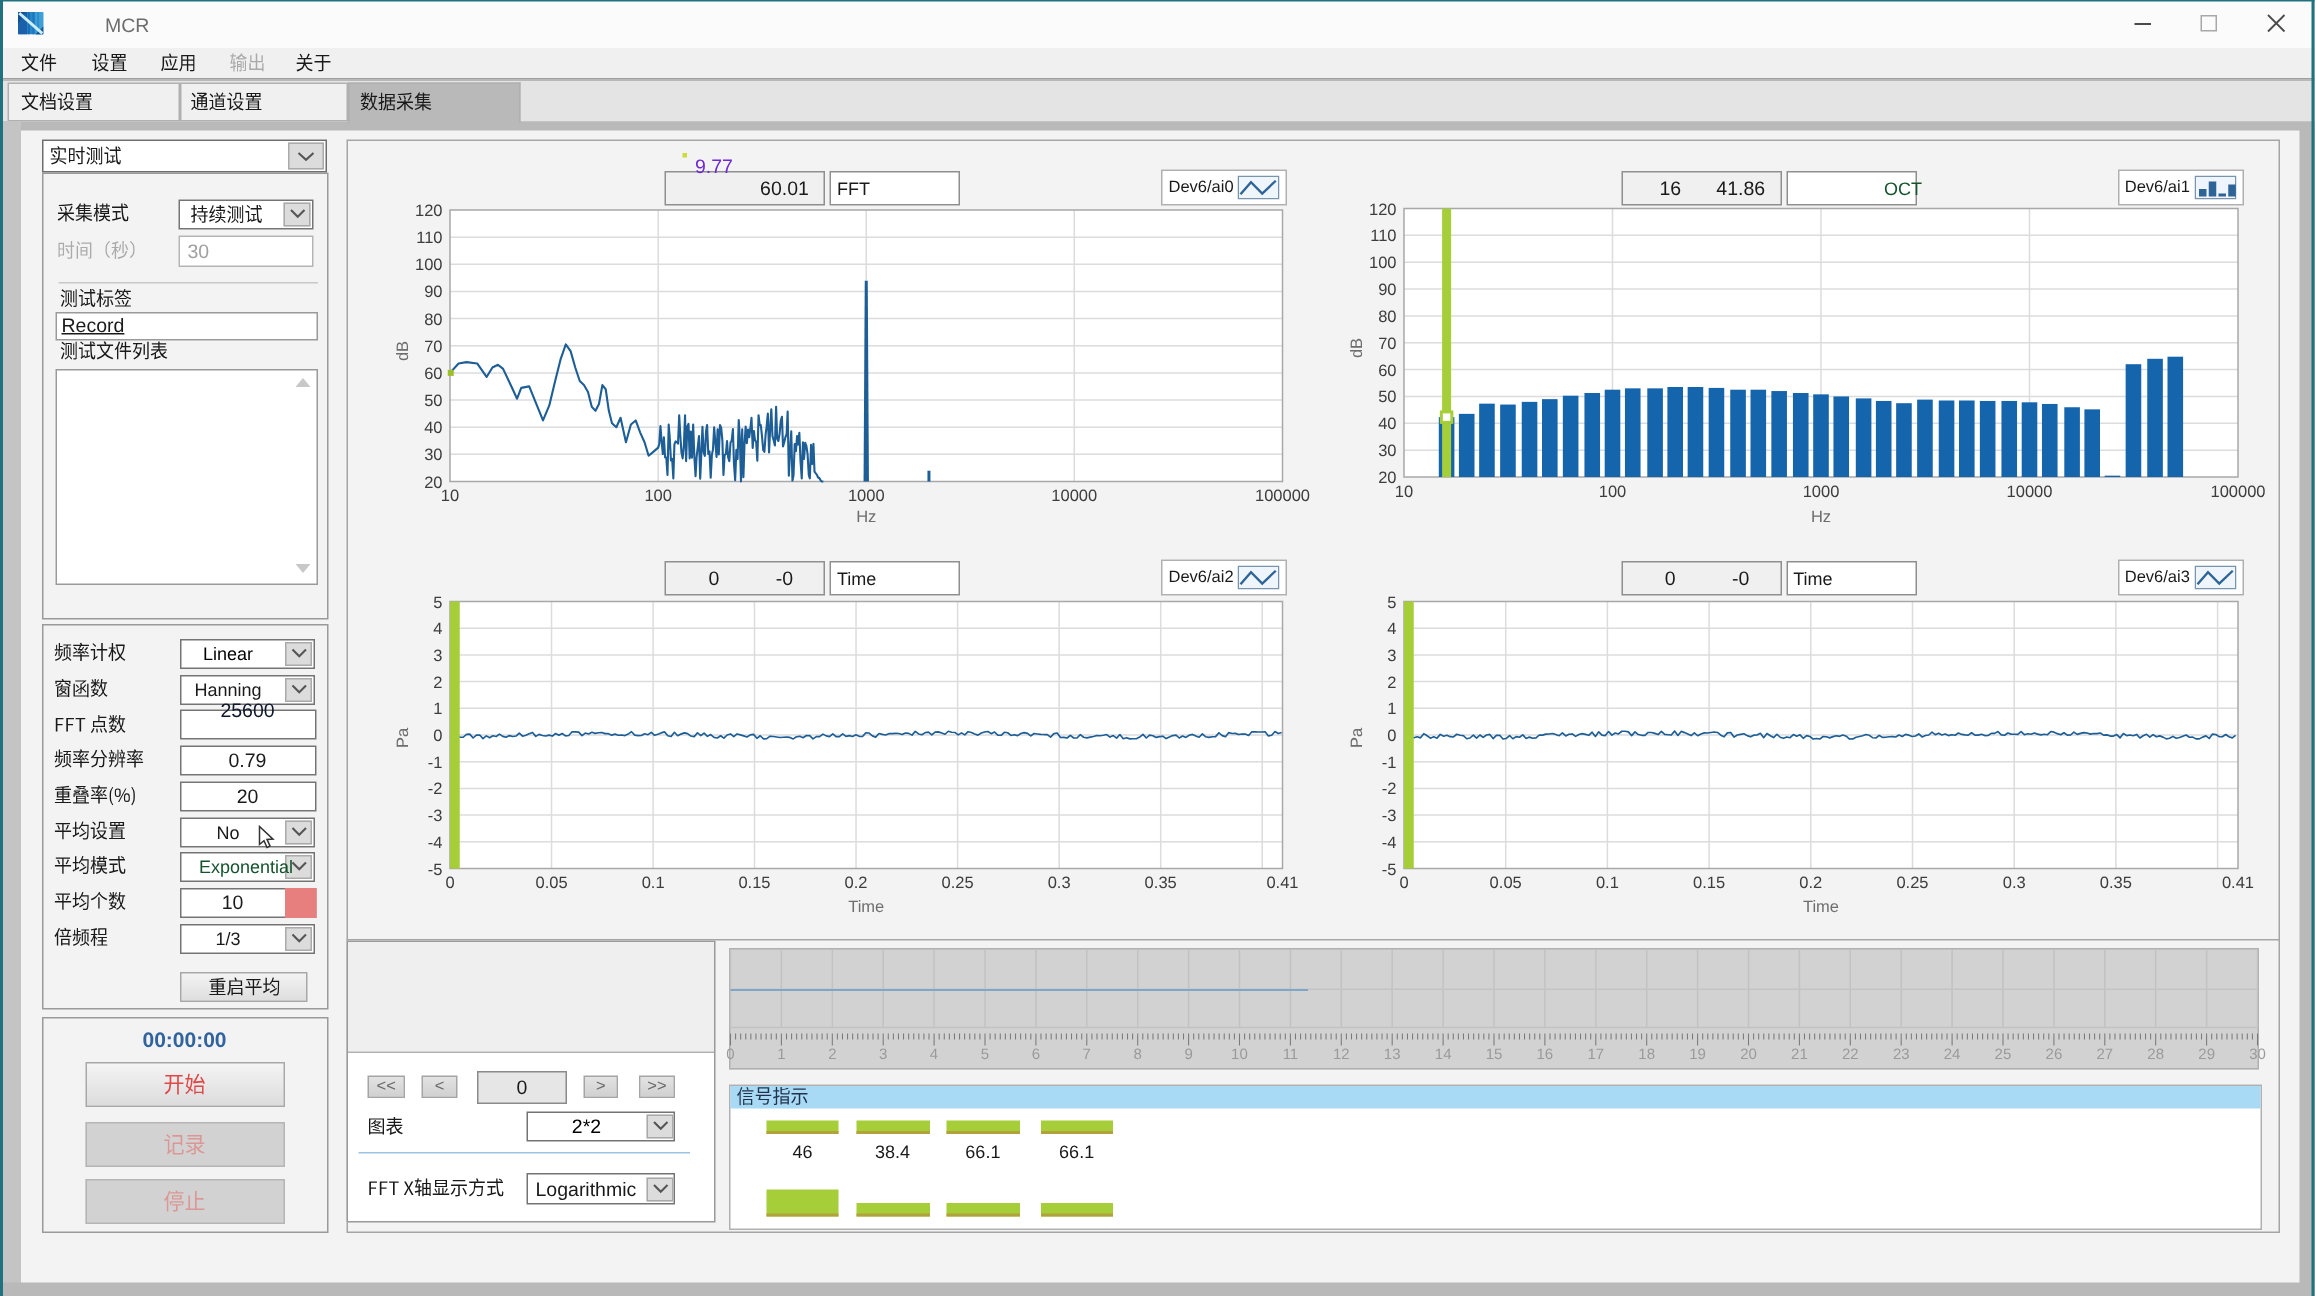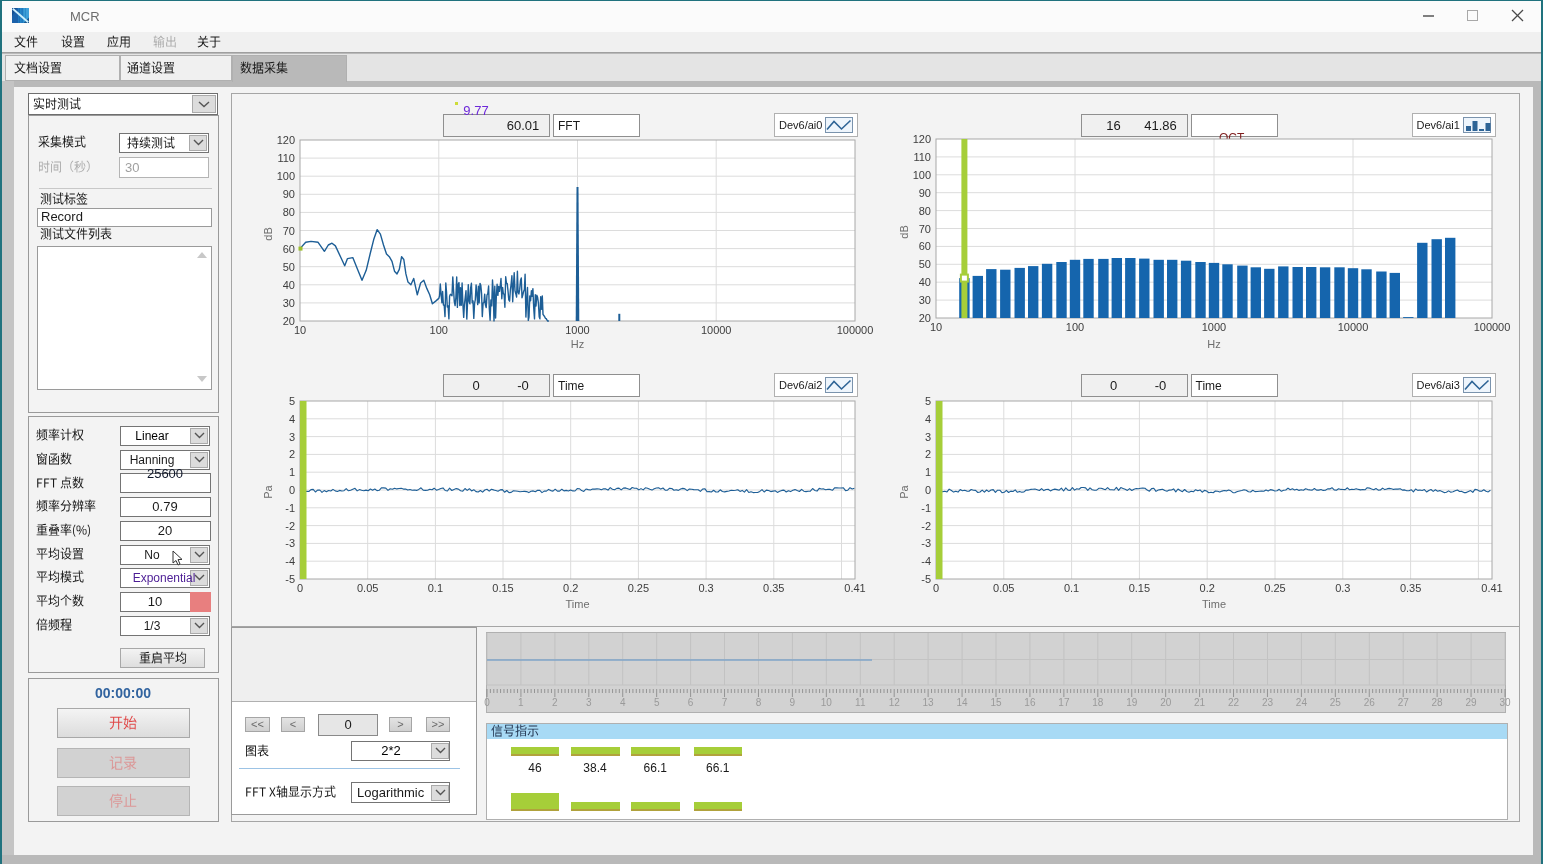--- a/index.html
+++ b/index.html
@@ -43,21 +43,21 @@
 <div style="position:absolute;left:28px;top:115px;width:191px;height:298px;background:transparent;box-sizing:border-box;border:1px solid #9a9a9a;"></div>
 <div style="position:absolute;left:119px;top:133px;width:90px;height:20px;background:#fff;box-sizing:border-box;border:1px solid #747474;"></div>
 <div style="position:absolute;left:189px;top:135px;width:18px;height:16px;background:#dcdcdc;box-sizing:border-box;border:1px solid #aaaaaa;"></div>
 <svg style="position:absolute;left:193px;top:139px" width="11" height="7">
     <polyline points="1,1 5.5,5.5 10,1" fill="none" stroke="#555" stroke-width="1.4"></polyline>
   </svg>
 <div style="position:absolute;left:119px;top:157px;width:90px;height:21px;background:#fff;box-sizing:border-box;border:1px solid #b4b4b4;"></div>
 <div style="position:absolute;top:157.8px;font:13px 'Liberation Sans',sans-serif;color:#a0a0a0;white-space:nowrap;line-height:19.5px;left:125px;">30</div>
 <div style="position:absolute;left:39px;top:188px;width:173px;height:1px;background:#c8c8c8;box-sizing:border-box;"></div>
 <div style="position:absolute;left:37px;top:207.5px;width:175px;height:19px;background:#fff;box-sizing:border-box;border:1px solid #9a9a9a;"></div>
-<div style="position:absolute;top:207.2px;font:13px 'Liberation Sans',sans-serif;color:#1a1a1a;white-space:nowrap;line-height:19.5px;left:41px;">Record</div>
+<div style="position:absolute;top:207.2px;font:13px 'Liberation Sans',sans-serif;color:#1a1a1a;white-space:nowrap;line-height:19.5px;left:41px;text-decoration:underline;">Record</div>
 <div style="position:absolute;left:37px;top:246px;width:175px;height:144px;background:#fff;box-sizing:border-box;border:1px solid #9a9a9a;"></div>
 <svg style="position:absolute;left:196px;top:252px" width="12" height="130">
     <polygon points="6,0 11,6 1,6" fill="#c8c8c8"></polygon>
     <polygon points="6,130 11,124 1,124" fill="#c8c8c8"></polygon>
   </svg>
 <div style="position:absolute;left:28px;top:415.5px;width:191px;height:257px;background:transparent;box-sizing:border-box;border:1px solid #9a9a9a;"></div>
 <div style="position:absolute;left:119.5px;top:426.0px;width:90px;height:20px;background:#fff;box-sizing:border-box;border:1px solid #747474;"></div>
 <div style="position:absolute;left:190px;top:428.0px;width:18px;height:16px;background:#dcdcdc;box-sizing:border-box;border:1px solid #aaaaaa;"></div>
 <svg style="position:absolute;left:194px;top:432.0px" width="11" height="7">
     <polyline points="1,1 5.5,5.5 10,1" fill="none" stroke="#555" stroke-width="1.4"></polyline>
@@ -79,21 +79,21 @@
 <div style="position:absolute;left:190px;top:546.5px;width:18px;height:16px;background:#dcdcdc;box-sizing:border-box;border:1px solid #aaaaaa;"></div>
 <svg style="position:absolute;left:194px;top:550.5px" width="11" height="7">
     <polyline points="1,1 5.5,5.5 10,1" fill="none" stroke="#555" stroke-width="1.4"></polyline>
   </svg>
 <div style="position:absolute;top:545.5px;font:12px 'Liberation Sans',sans-serif;color:#1a1a1a;white-space:nowrap;line-height:18.0px;left:152px;transform:translateX(-50%);">No</div>
 <div style="position:absolute;left:119.5px;top:568.2px;width:90px;height:20px;background:#fff;box-sizing:border-box;border:1px solid #747474;"></div>
 <div style="position:absolute;left:190px;top:570.2px;width:18px;height:16px;background:#dcdcdc;box-sizing:border-box;border:1px solid #aaaaaa;"></div>
 <svg style="position:absolute;left:194px;top:574.2px" width="11" height="7">
     <polyline points="1,1 5.5,5.5 10,1" fill="none" stroke="#555" stroke-width="1.4"></polyline>
   </svg>
-<div style="position:absolute;top:569.2px;font:12px 'Liberation Sans',sans-serif;color:#4c1d95;white-space:nowrap;line-height:18.0px;left:152px;transform:translateX(-50%);padding-left:24px;">Exponential</div>
+<div style="position:absolute;top:569.2px;font:12px 'Liberation Sans',sans-serif;color:#14532d;white-space:nowrap;line-height:18.0px;left:152px;transform:translateX(-50%);padding-left:24px;">Exponential</div>
 <div style="position:absolute;left:119.5px;top:591.9px;width:91px;height:20px;background:#fff;box-sizing:border-box;border:1px solid #747474;"></div>
 <div style="position:absolute;left:189.5px;top:591.9px;width:21px;height:20px;background:#e87f7f;box-sizing:border-box;"></div>
 <div style="position:absolute;top:592.1px;font:13px 'Liberation Sans',sans-serif;color:#1a1a1a;white-space:nowrap;line-height:19.5px;left:155px;transform:translateX(-50%);">10</div>
 <div style="position:absolute;left:119.5px;top:615.6px;width:90px;height:20px;background:#fff;box-sizing:border-box;border:1px solid #747474;"></div>
 <div style="position:absolute;left:190px;top:617.6px;width:18px;height:16px;background:#dcdcdc;box-sizing:border-box;border:1px solid #aaaaaa;"></div>
 <svg style="position:absolute;left:194px;top:621.6px" width="11" height="7">
     <polyline points="1,1 5.5,5.5 10,1" fill="none" stroke="#555" stroke-width="1.4"></polyline>
   </svg>
 <div style="position:absolute;top:616.6px;font:12px 'Liberation Sans',sans-serif;color:#1a1a1a;white-space:nowrap;line-height:18.0px;left:152px;transform:translateX(-50%);">1/3</div>
 <div style="position:absolute;left:120px;top:648px;width:85px;height:20px;background:linear-gradient(#f3f3f3,#dedede);box-sizing:border-box;border:1px solid #a8a8a8;"></div>
@@ -115,21 +115,21 @@
 <div style="position:absolute;left:774px;top:113px;width:84px;height:24px;background:#fff;box-sizing:border-box;border:1px solid #b0b0b0;"></div>
 <div style="position:absolute;top:116.8px;font:11px 'Liberation Sans',sans-serif;color:#1a1a1a;white-space:nowrap;line-height:16.5px;left:779px;">Dev6/ai0</div>
 <svg style="position:absolute;left:825px;top:117px" width="28" height="16" viewBox="0 0 28 16">
     <rect x="0.5" y="0.5" width="27" height="15" fill="#eef5fc" stroke="#7a93ad"></rect>
     <polyline points="2,12.5 9,4.5 16.5,12 25.5,3.5" fill="none" stroke="#2e6496" stroke-width="1.6"></polyline>
   </svg>
 <div style="position:absolute;left:1080.5px;top:114px;width:107px;height:23px;background:#f0f0f0;box-sizing:border-box;border:1px solid #8f8f8f;"></div>
 <div style="position:absolute;top:115.8px;font:13px 'Liberation Sans',sans-serif;color:#1a1a1a;white-space:nowrap;line-height:19.5px;left:1113.5px;transform:translateX(-50%);">16</div>
 <div style="position:absolute;top:115.8px;font:13px 'Liberation Sans',sans-serif;color:#1a1a1a;white-space:nowrap;line-height:19.5px;left:1160.5px;transform:translateX(-50%);">41.86</div>
 <div style="position:absolute;left:1190.5px;top:114px;width:87px;height:23px;background:#fff;box-sizing:border-box;border:1px solid #8f8f8f;"></div>
-<div style="position:absolute;top:116.5px;font:12px 'Liberation Sans',sans-serif;color:#7f1d1d;white-space:nowrap;line-height:18.0px;left:1219px;margin-top:12px;">OCT</div>
+<div style="position:absolute;top:116.5px;font:12px 'Liberation Sans',sans-serif;color:#14532d;white-space:nowrap;line-height:18.0px;left:1256px;">OCT</div>
 <div style="position:absolute;left:1411.5px;top:113px;width:84px;height:24px;background:#fff;box-sizing:border-box;border:1px solid #b0b0b0;"></div>
 <div style="position:absolute;top:116.8px;font:11px 'Liberation Sans',sans-serif;color:#1a1a1a;white-space:nowrap;line-height:16.5px;left:1416.5px;">Dev6/ai1</div>
 <svg style="position:absolute;left:1462.5px;top:117px" width="28" height="16" viewBox="0 0 28 16">
     <rect x="0.5" y="0.5" width="27" height="15" fill="#eef5fc" stroke="#7a93ad"></rect>
     <rect x="3" y="9" width="5" height="5" fill="#2e6496"></rect>
     <rect x="9.5" y="4" width="5" height="10" fill="#2e6496"></rect>
     <rect x="16" y="12" width="5" height="2" fill="#2e6496"></rect>
     <rect x="22.5" y="6" width="5" height="8" fill="#2e6496"></rect>
   </svg>
 <div style="position:absolute;left:443px;top:374px;width:107px;height:23px;background:#f0f0f0;box-sizing:border-box;border:1px solid #8f8f8f;"></div>

